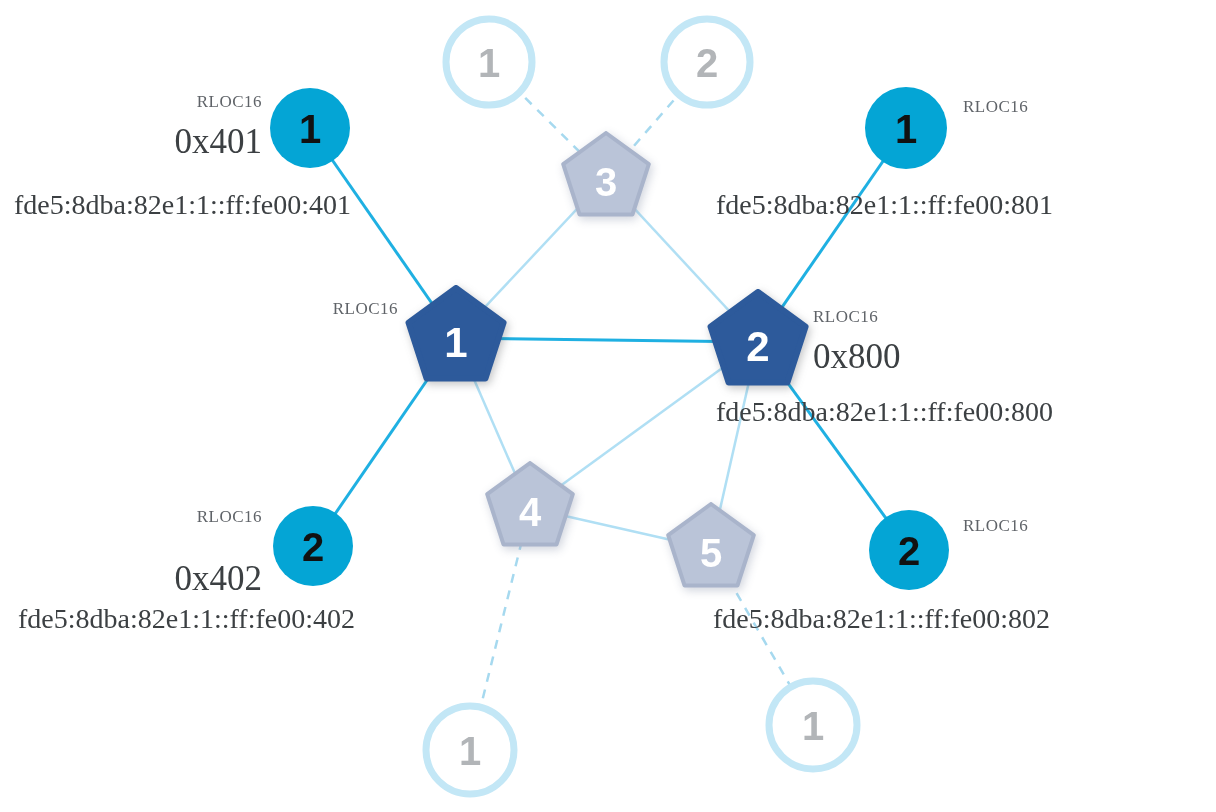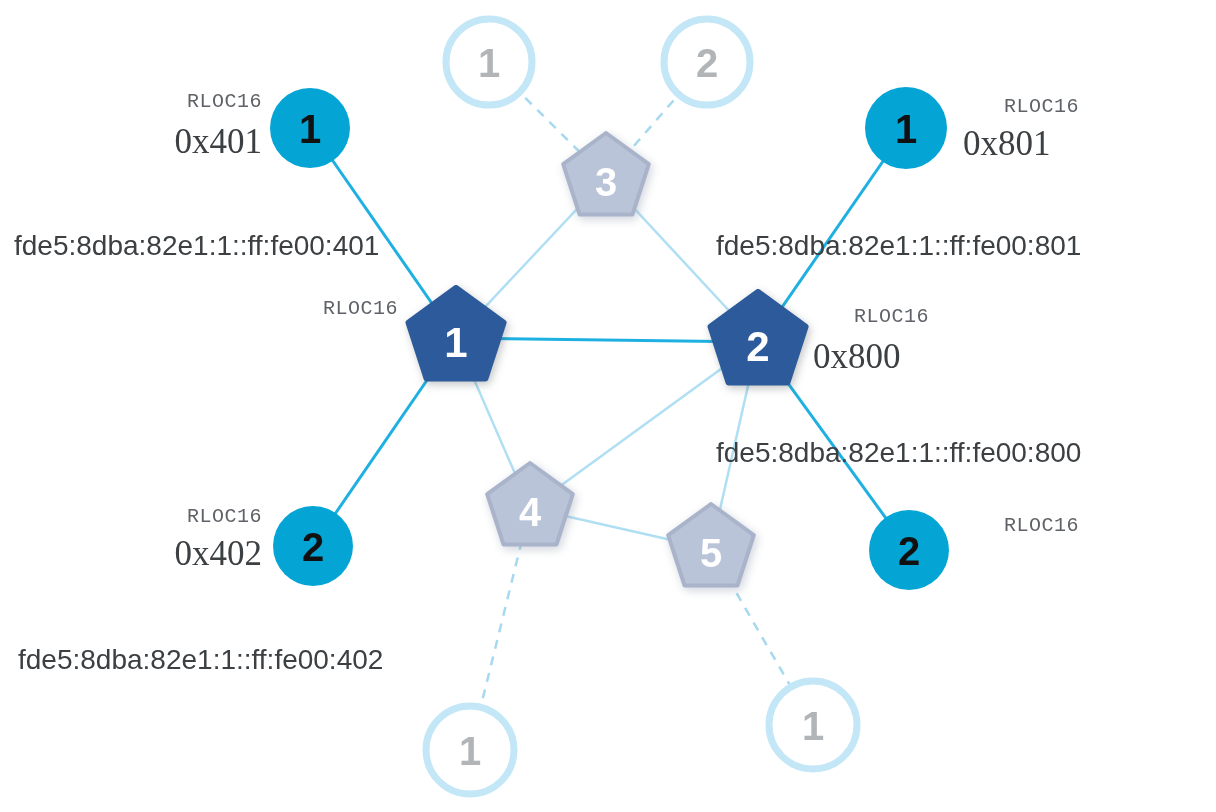--- a/index.html
+++ b/index.html
@@ -2,39 +2,38 @@
 <html style="--background: #ffffff; --router-active-fill: #2d5a9b; --router-faded-fill: #bac4d8; --router-faded-border: #a9b4cb; --router-number: #ffffff; --child-active-fill: #04a5d5; --child-active-number: #111111; --child-faded-ring: #c3e7f6; --child-faded-fill: #ffffff; --child-faded-number: #b2b5b8; --edge-strong: #1fb0e2; --edge-weak: #b0dff4; --edge-dashed: #a6d9ef; --text-primary: #3c4043; --text-secondary: #5f6368;"><head>
 <meta charset="utf-8">
 <style>
   html,body{margin:0;padding:0;background:#fff;}
   .stage{
     position:relative;width:1216px;height:812px;background:var(--background,#fff);
     overflow:hidden;font-family:"Liberation Sans",sans-serif;
   }
   #graph{position:absolute;left:0;top:0;}
   .lbl-caption{
-    position:absolute;font-family:Liberation Mono, monospace;
-    font-size:20px;line-height:20px;color:var(--text-secondary,#5f6368);
-    white-space:nowrap;letter-spacing:.5px;margin-left:41px;
+    position:absolute;font-family:Liberation Serif, serif;
+    font-size:17px;line-height:20px;color:var(--text-secondary,#5f6368);
+    white-space:nowrap;letter-spacing:.5px;
   }
   .lbl-value{
     position:absolute;font-family:Liberation Serif, serif;
     font-size:35px;line-height:45px;color:var(--text-primary,#3c4043);
     white-space:nowrap;
   }
   .lbl-addr{
-    position:absolute;font-family:Liberation Sans, sans-serif;
+    position:absolute;font-family:Liberation Serif, serif;
     font-size:28px;line-height:28px;color:var(--text-primary,#3c4043);
     white-space:nowrap;
-    margin-top:41px;
   }
   
   .cap-tl{top:92px;right:954px}   .val-tl{top:119px;right:954px}  .addr-tl{top:191px;left:14px}
   .cap-ml{top:299px;right:818px}  .val-ml{top:324px;right:818px}  .addr-ml{top:396px;left:14px}
-  .cap-bl{top:507px;right:954px}  .val-bl{top:531px;right:954px}  .addr-bl{top:605px;left:18px}
+  .cap-bl{top:507px;right:954px}  .val-bl{top:556px;right:954px}  .addr-bl{top:605px;left:18px}
   
   .cap-tr{top:97px;left:963px}    .val-tr{top:121px;left:963px}   .addr-tr{top:191px;left:716px}
   .cap-mr{top:307px;left:813px}   .val-mr{top:334px;left:813px}   .addr-mr{top:398px;left:716px}
   .cap-br{top:516px;left:963px}   .val-br{top:539px;left:963px}   .addr-br{top:605px;left:713px}
 </style>
 </head>
 <body>
 
 <div class="stage">
   <svg id="graph" width="1216" height="812" viewBox="0 0 1216 812">
@@ -111,21 +110,21 @@
   <div class="lbl-value val-tl">0x401</div>
   <div class="lbl-addr addr-tl">fde5:8dba:82e1:1::ff:fe00:401</div>
 
   <div class="lbl-caption cap-ml">RLOC16</div>
 
   <div class="lbl-caption cap-bl">RLOC16</div>
   <div class="lbl-value val-bl">0x402</div>
   <div class="lbl-addr addr-bl">fde5:8dba:82e1:1::ff:fe00:402</div>
 
   <div class="lbl-caption cap-tr">RLOC16</div>
-  <div class="lbl-value val-tr">0x801</div>
   <div class="lbl-addr addr-tr">fde5:8dba:82e1:1::ff:fe00:801</div>
 
   <div class="lbl-caption cap-mr">RLOC16</div>
   <div class="lbl-value val-mr">0x800</div>
   <div class="lbl-addr addr-mr">fde5:8dba:82e1:1::ff:fe00:800</div>
 
   <div class="lbl-caption cap-br">RLOC16</div>
+  <div class="lbl-addr addr-br">fde5:8dba:82e1:1::ff:fe00:802</div>
 </div>
 
 </body></html>

